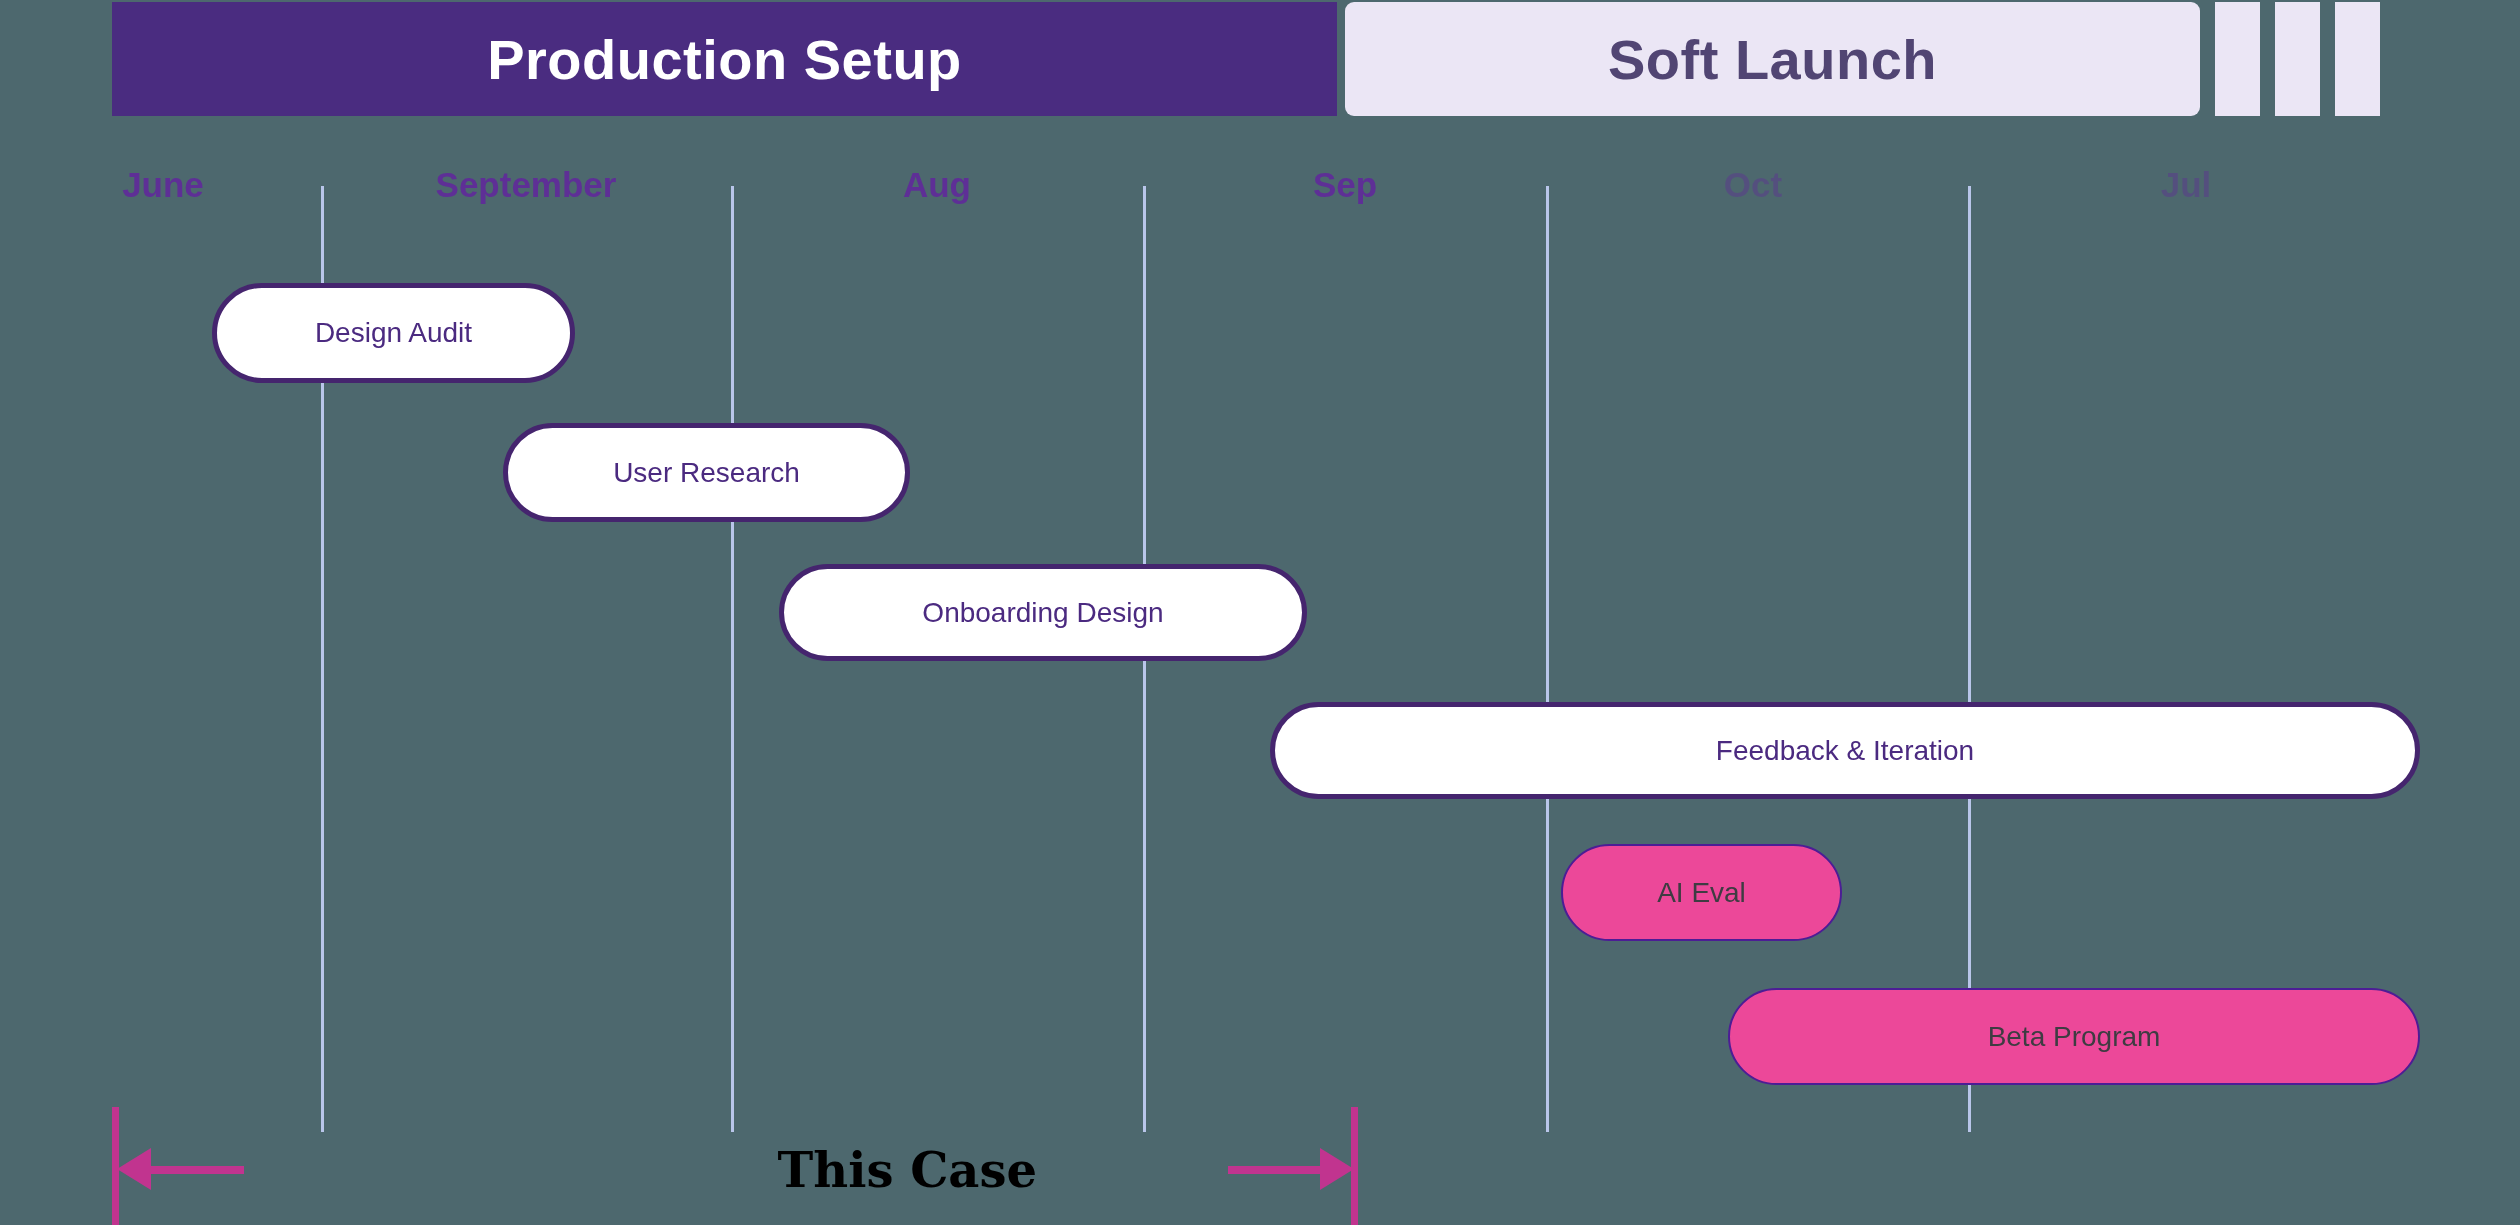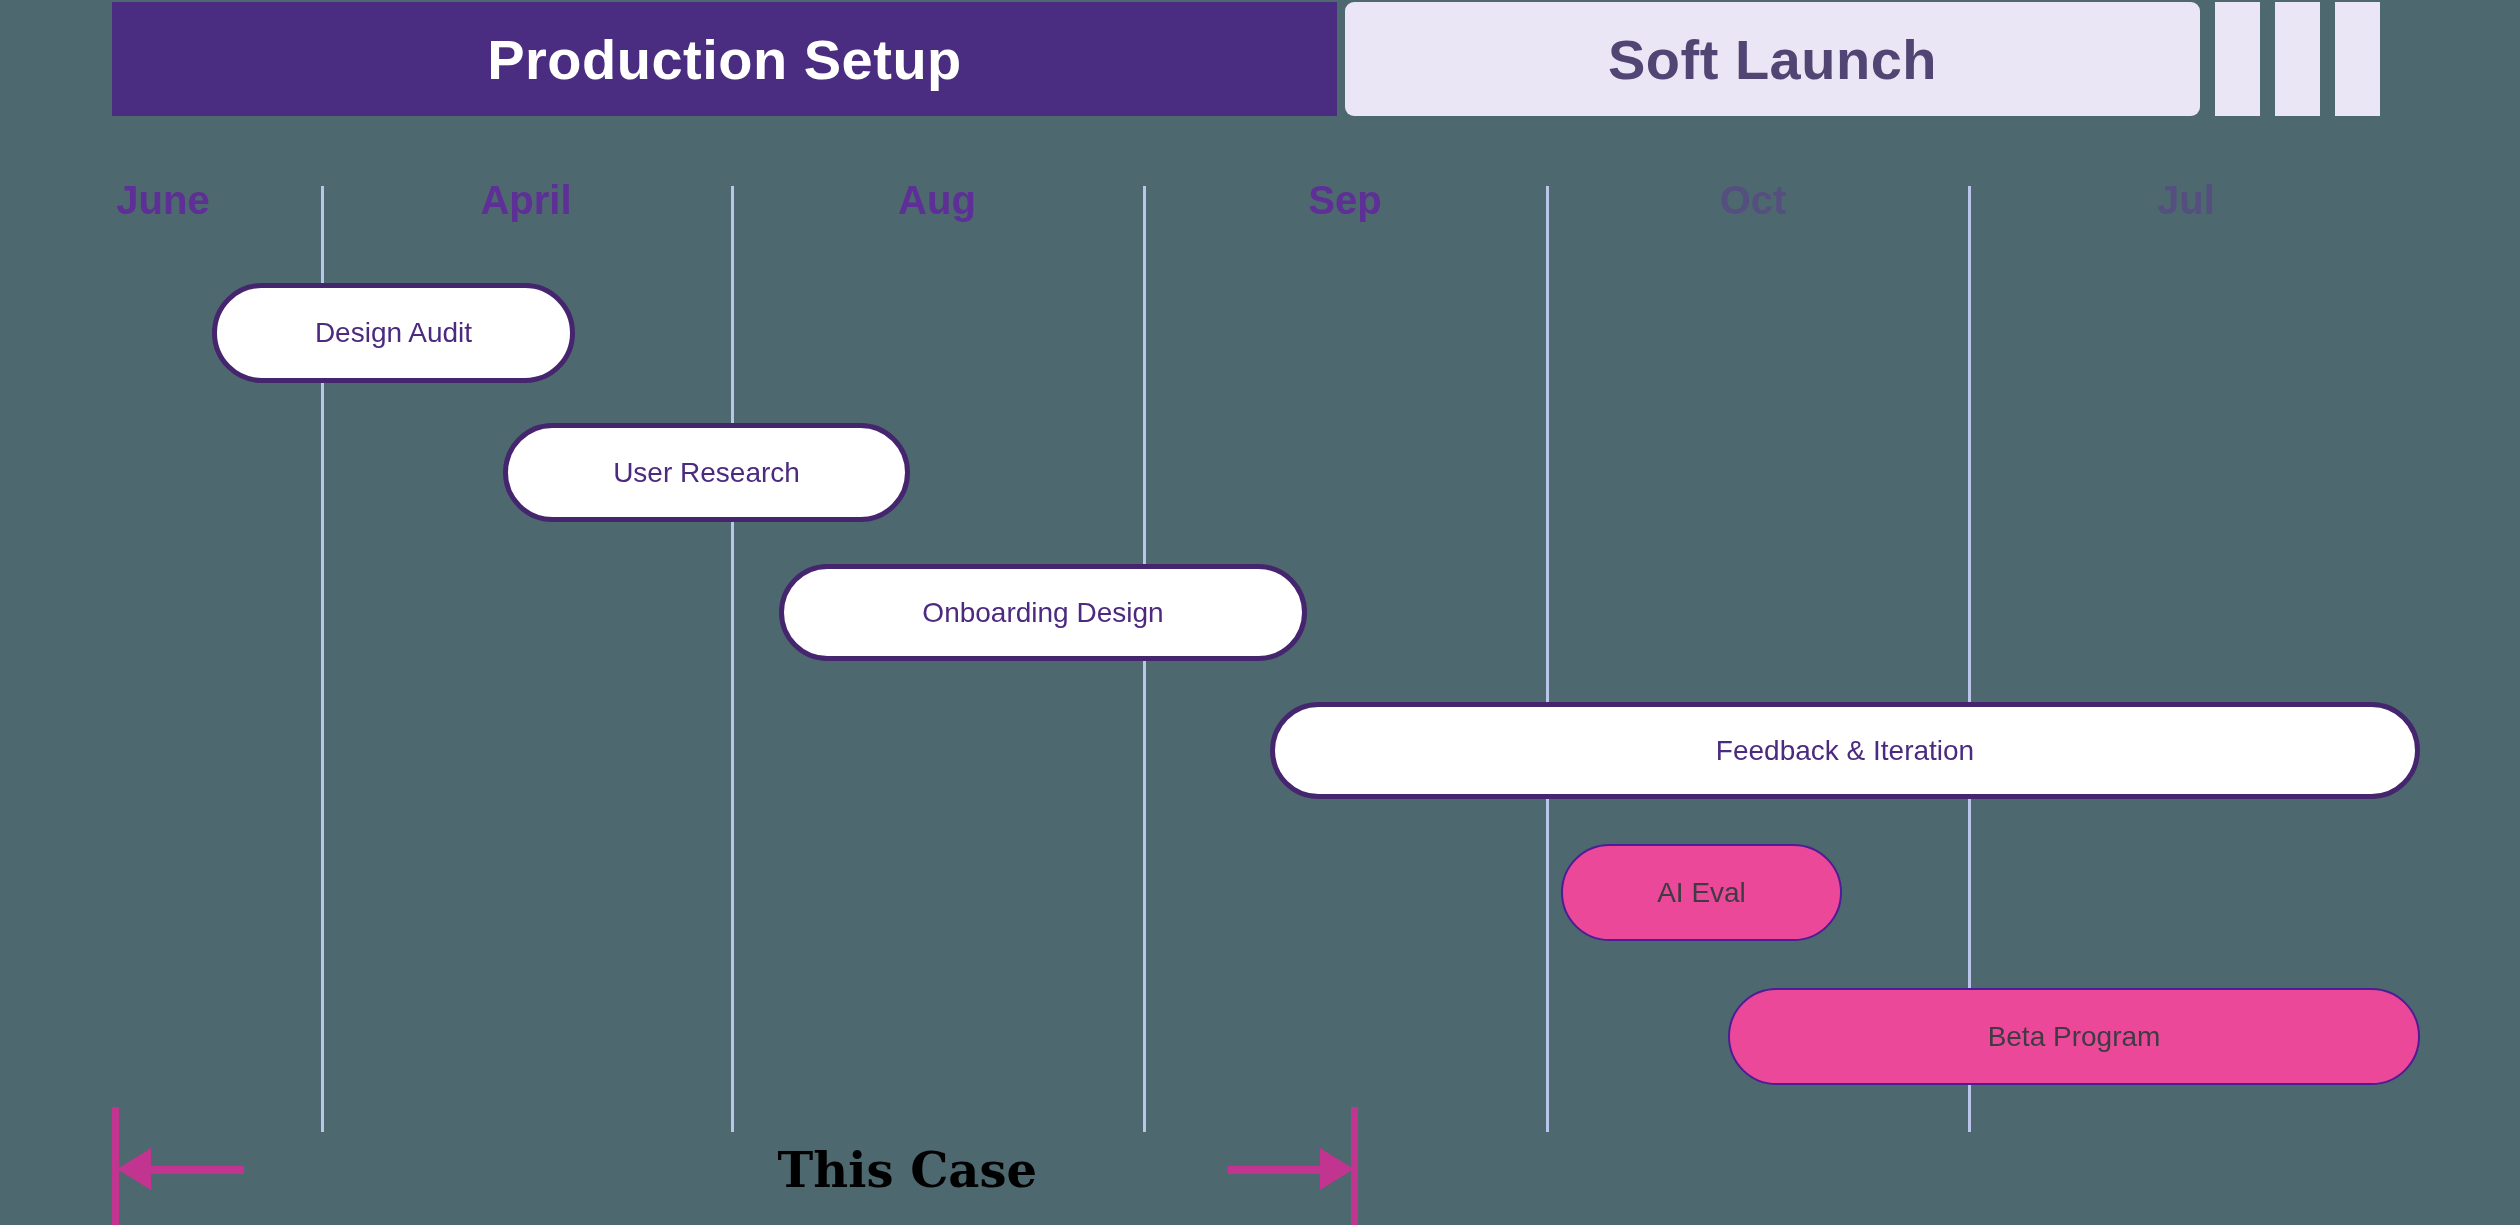--- a/index.html
+++ b/index.html
@@ -7,22 +7,22 @@
          font-family:"Liberation Sans","DejaVu Sans",sans-serif;}
 
   
   .phase-bar{position:absolute;top:2px;height:114px;display:flex;align-items:center;justify-content:center;
              font-size:56px;font-weight:700;letter-spacing:.5px;}
   .phase-solid{background:#4a2c80;color:#ffffff;}
   .phase-light{background:#ebe6f5;color:#514573;}
   .fade-stripe{position:absolute;top:2px;height:114px;background:#ebe6f5;}
 
   
-  .month{position:absolute;top:178px;width:300px;text-align:center;
-         font-size:40px;font-weight:700;color:#5e2f96;}
+  .month{position:absolute;top:165px;width:300px;text-align:center;
+         font-size:35px;font-weight:700;color:#5e2f96;}
   .month.faded{opacity:.42;}
 
   
   .gridline{position:absolute;top:186px;height:946px;width:3px;background:#b9c6ea;}
 
   
   .task{position:absolute;box-sizing:border-box;border-radius:60px;display:flex;
         align-items:center;justify-content:center;font-size:28px;white-space:nowrap;}
   .task.outlined{background:#ffffff;border:5px solid #45256e;color:#4b2a80;}
   .task.filled{background:#ec4899;border:2px solid #4c1d95;color:#3e3c42;}
@@ -55,21 +55,21 @@
     </div>
   <div id="layer-header">
       <div class="phase-bar phase-solid" style="left: 112px; width: 1225px;">Production Setup</div>
       <div class="phase-bar phase-light" style="left: 1345px; width: 855px; border-radius: 9px;">Soft Launch</div>
       <div class="fade-stripe" style="left: 2215px; width: 45px;"></div>
       <div class="fade-stripe" style="left: 2275px; width: 45px;"></div>
       <div class="fade-stripe" style="left: 2335px; width: 45px;"></div>
     </div>
   <div id="layer-months">
       <div class="month" style="left: 13px;">June</div>
-      <div class="month" style="left: 376px;">April</div>
+      <div class="month" style="left: 376px;">September</div>
       <div class="month" style="left: 787px;">Aug</div>
       <div class="month" style="left: 1195px;">Sep</div>
       <div class="month faded" style="left: 1603px;">Oct</div>
       <div class="month faded" style="left: 2036px;">Jul</div>
     </div>
   <div id="layer-tasks">
       <div class="task outlined" style="left: 212px; top: 283px; width: 363px; height: 100px;">Design Audit</div>
       <div class="task outlined" style="left: 503px; top: 423px; width: 407px; height: 99px;">User Research</div>
       <div class="task outlined" style="left: 779px; top: 564px; width: 528px; height: 97px;">Onboarding Design</div>
       <div class="task outlined" style="left: 1270px; top: 702px; width: 1150px; height: 97px;">Feedback &amp; Iteration</div>

